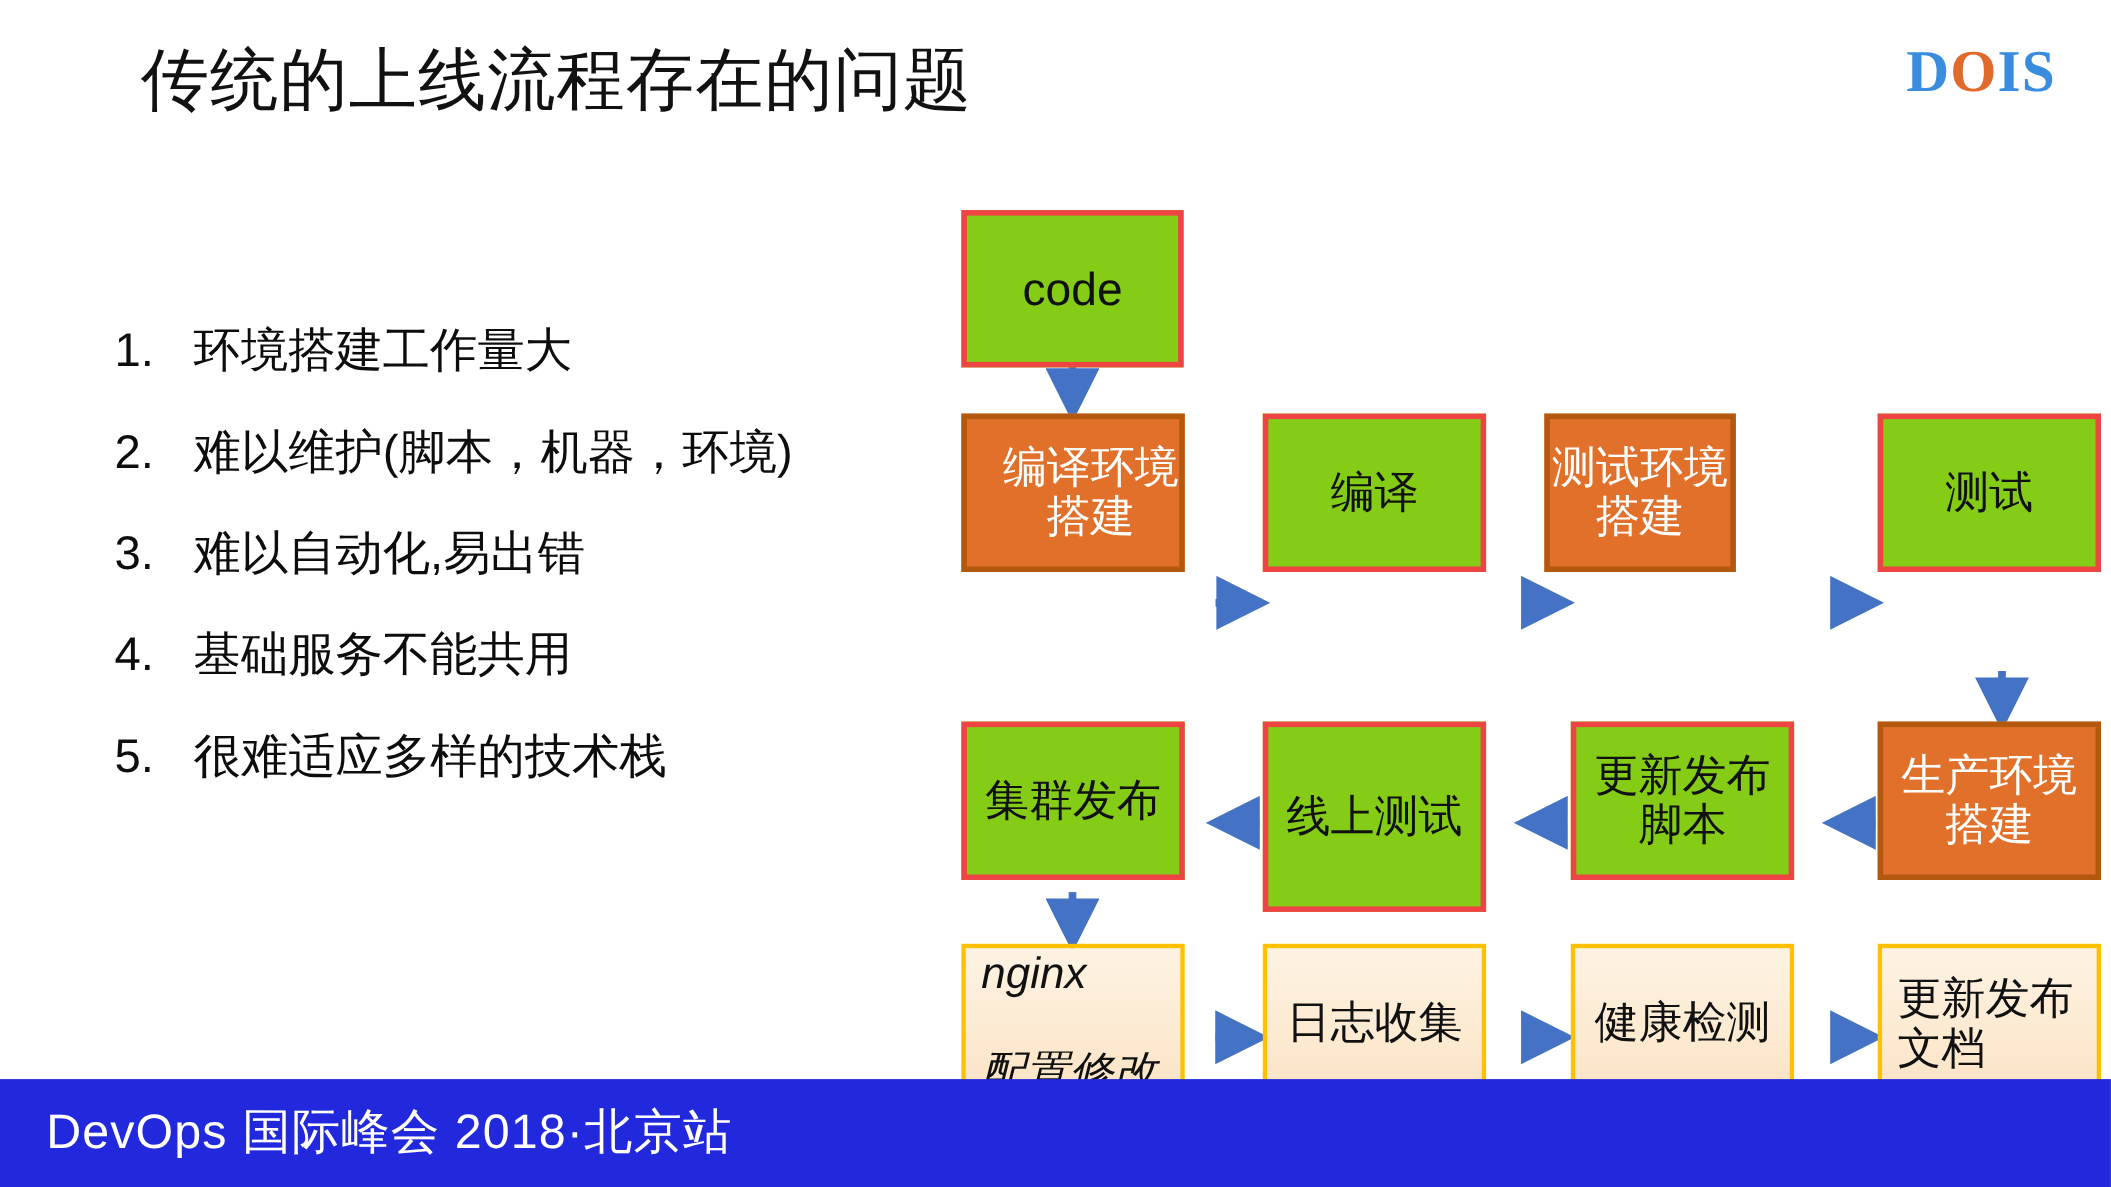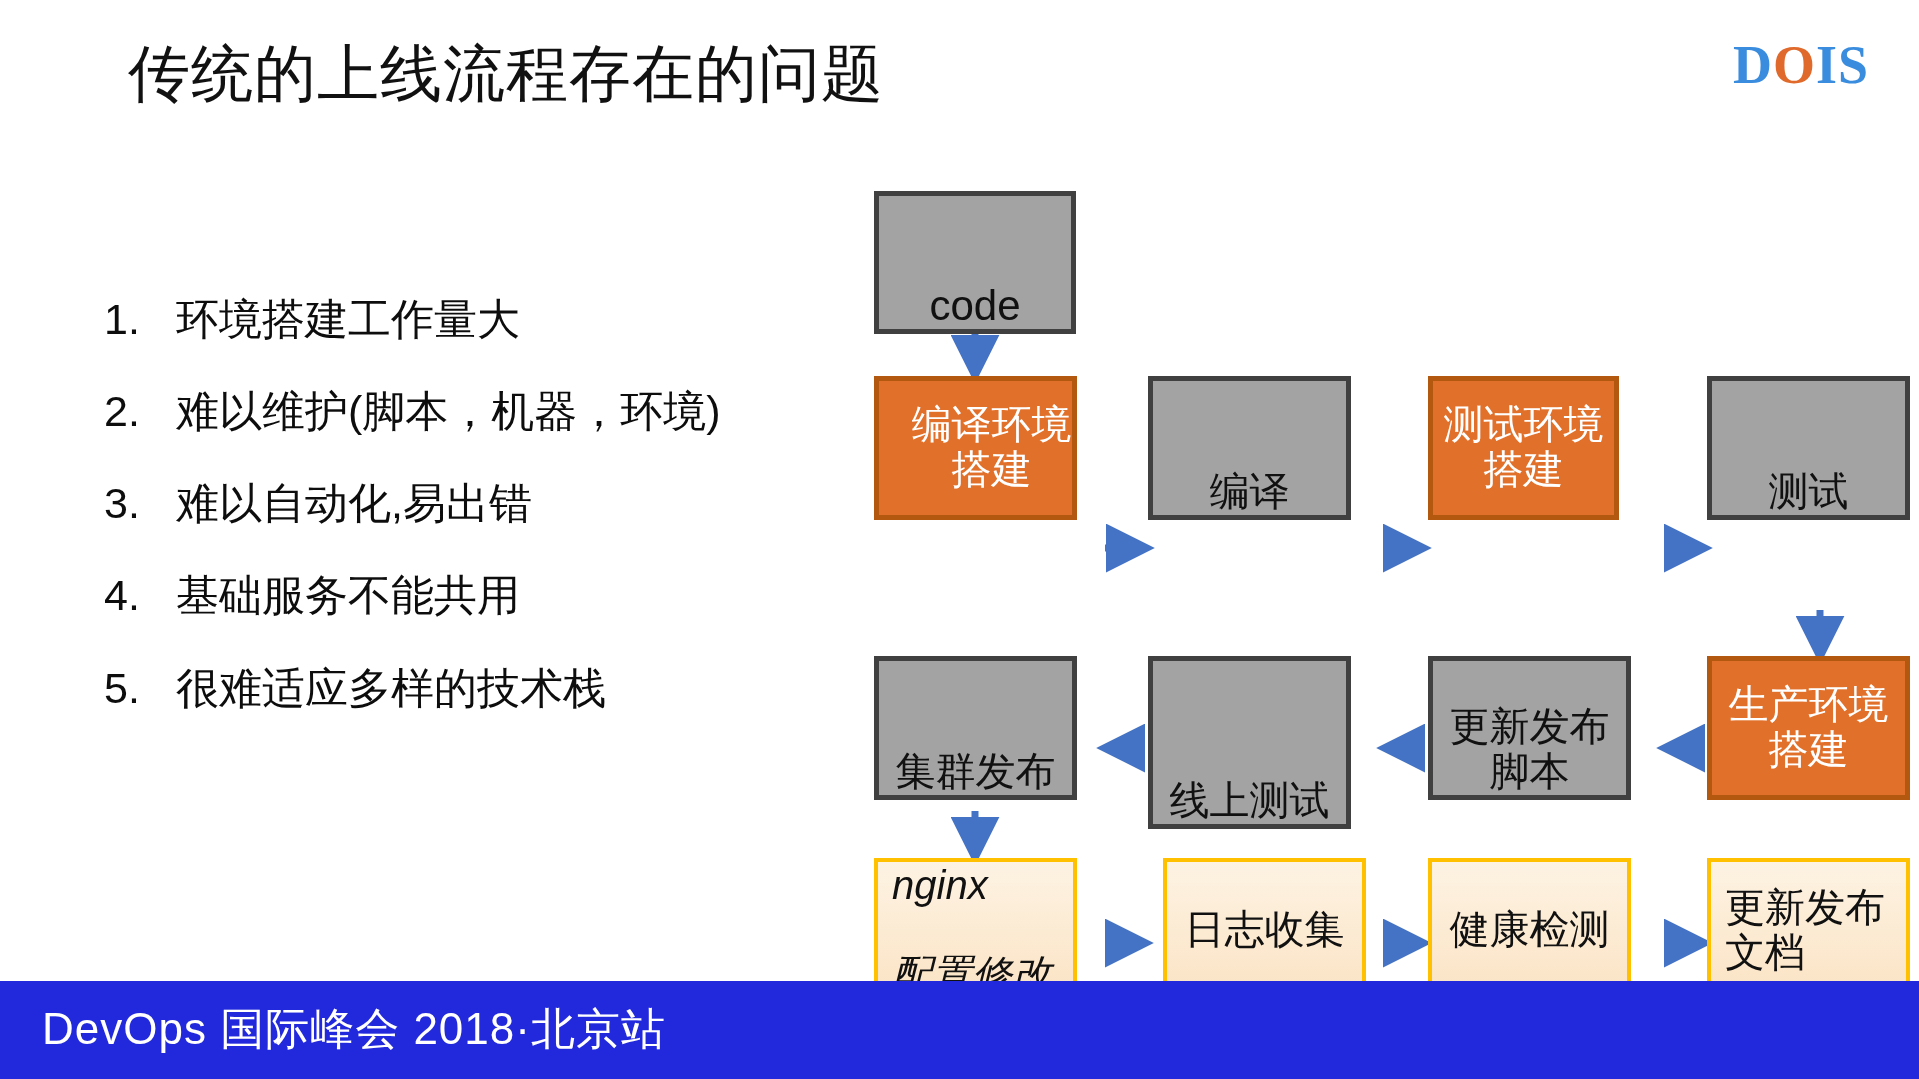--- a/index.html
+++ b/index.html
@@ -73,23 +73,22 @@
     align-items:center;
     justify-content:center;
     text-align:center;
     font-family:"Liberation Serif","DejaVu Serif",serif;
     font-size:40px;
     line-height:1.12;
     color:#111;
     white-space:pre-line;
   }
   .node.blue{
-    background:#a3a3a3;
-    border:5px solid #404040;
-    align-items:flex-end;
+    background:#84cc16;
+    border:5px solid #ef4444;
   }
   .node.orange{
     background:#E1702A;
     border:5px solid #B3590F;
     color:#ffffff;
   }
   .node.gold{
     background:linear-gradient(180deg,#FDF3E3 0%,#FBE3C4 100%);
     border:4px solid #FFC000;
     color:#111;
@@ -212,21 +211,21 @@
       <span>code</span>
     </div>
 
     <div class="node orange" style="left:14px;top:198px;width:203px;height:144px;padding-left:32px;">
       <span>编译环境
 搭建</span>
     </div>
     <div class="node blue" style="left:288px;top:198px;width:203px;height:144px;">
       <span>编译</span>
     </div>
-    <div class="node orange" style="left:568px;top:198px;width:191px;height:144px;">
+    <div class="node orange" style="left:544px;top:198px;width:174px;height:144px;">
       <span>测试环境
 搭建</span>
     </div>
     <div class="node blue" style="left:847px;top:198px;width:203px;height:144px;">
       <span>测试</span>
     </div>
 
     <div class="node blue" style="left:14px;top:478px;width:203px;height:144px;">
       <span>集群发布</span>
     </div>
@@ -241,21 +240,21 @@
       <span>生产环境
 搭建</span>
     </div>
 
     <div class="node gold left" style="left:14px;top:680px;width:203px;height:145px;">
       <span style="display:block;line-height:1.12;font-style:italic;">
         <span class="mix-latin" style="display:block;font-size:40px;">nginx</span>
         <span class="mix-han" style="display:block;font-size:40px;">配置修改</span>
       </span>
     </div>
-    <div class="node gold" style="left:303px;top:680px;width:203px;height:145px;">
+    <div class="node gold" style="left:288px;top:680px;width:203px;height:145px;">
       <span>日志收集</span>
     </div>
     <div class="node gold" style="left:568px;top:680px;width:203px;height:145px;">
       <span>健康检测</span>
     </div>
     <div class="node gold left" style="left:847px;top:680px;width:203px;height:145px;">
       <span>更新发布
 文档</span>
     </div>
 

